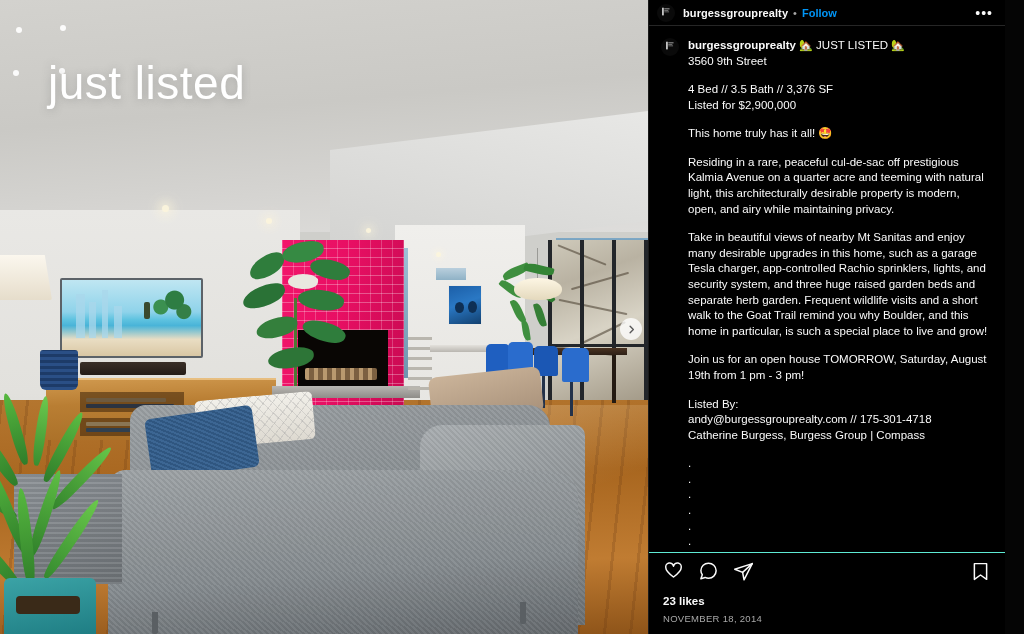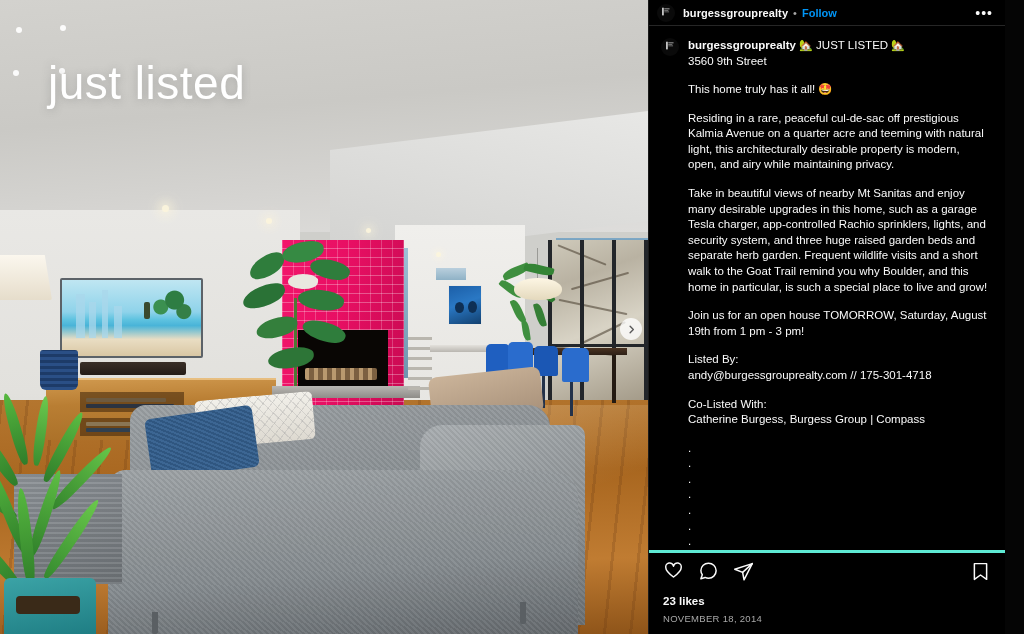--- a/index.html
+++ b/index.html
@@ -261,21 +261,21 @@
   .cap-user { font-weight: 700; }
   .cap-emoji { font-size: 11px; }
   .cap-addr { font-size: 11.5px; line-height: 16px; color: #fafafa; }
   .cap-text {
     font-size: 11.5px; line-height: 15.6px; color: #fafafa;
     white-space: pre-wrap; word-wrap: break-word; margin-top: 13px;
   }
   .cap-dots { font-size: 11.5px; line-height: 15.6px; color: #fafafa; }
 
   .action-bar {
-    flex: 0 0 auto; border-top: 3px solid #5eead4; padding: 8px 14px 10px 14px;
+    flex: 0 0 auto; border-top: 1px solid #5eead4; padding: 8px 14px 10px 14px;
   }
   .action-icons { display: flex; align-items: center; }
   .aicon { cursor: pointer; margin-right: 14px; display: block; }
   .aicon.save { margin-right: 0; margin-left: auto; }
   .likes { font-size: 11.5px; font-weight: 700; color: #fafafa; margin-top: 9px; }
   .date { font-size: 9.5px; color: #a8a8a8; letter-spacing: .3px; margin-top: 6px; }
 
   .right-gutter {
     position: absolute; right: 0; top: 0; width: 19px; height: 634px;
     background: #050505;
@@ -470,27 +470,28 @@
         </div>
         <div class="caption-body">
           <div class="cap-line1">
             <span class="cap-user">burgessgrouprealty</span>
             <span class="cap-emoji">🏡</span>
             <span>JUST LISTED</span>
             <span class="cap-emoji">🏡</span>
           </div>
           <div class="cap-addr">3560 9th Street</div>
 
+          <div class="cap-text">4 Bed // 3.5 Bath // 3,376 SF
+Listed for $2,900,000</div>
           <div class="cap-text">This home truly has it all! 🤩</div>
           <div class="cap-text">Residing in a rare, peaceful cul-de-sac off prestigious Kalmia Avenue on a quarter acre and teeming with natural light, this architecturally desirable property is modern, open, and airy while maintaining privacy.</div>
           <div class="cap-text">Take in beautiful views of nearby Mt Sanitas and enjoy many desirable upgrades in this home, such as a garage Tesla charger, app-controlled Rachio sprinklers, lights, and security system, and three huge raised garden beds and separate herb garden. Frequent wildlife visits and a short walk to the Goat Trail remind you why Boulder, and this home in particular, is such a special place to live and grow!</div>
           <div class="cap-text">Join us for an open house TOMORROW, Saturday, August 19th from 1 pm - 3 pm!</div>
           <div class="cap-text" style="margin-top:13px;">Listed By:</div>
           <div class="cap-line1" style="line-height:15.6px;">andy@burgessgrouprealty.com // 175-301-4718</div>
-          <div class="cap-text">Co-Listed With:</div>
           <div class="cap-line1" style="line-height:15.6px;">Catherine Burgess, Burgess Group | Compass</div>
           <div class="cap-text cap-dots">.
 .
 .
 .
 .
 .
 .</div>
 
         </div>

